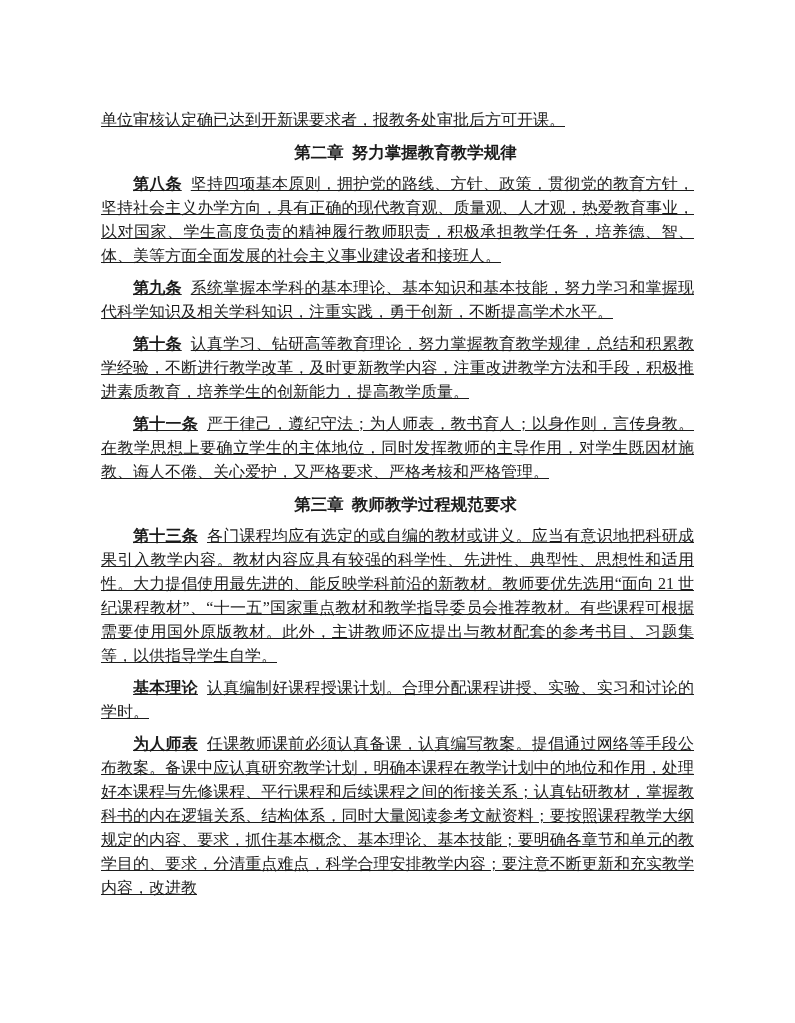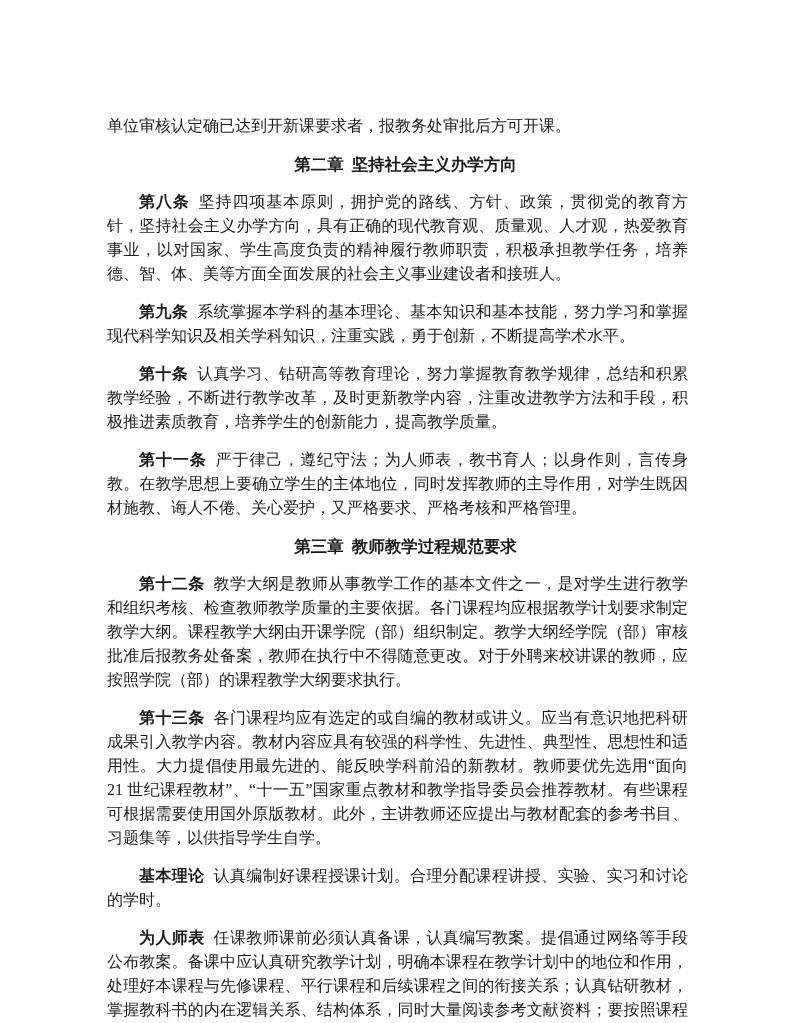--- a/index.html
+++ b/index.html
@@ -14,23 +14,24 @@
     box-sizing: border-box;
     background: #ffffff;
     color: #1c1c1c;
     padding: 100px 93px 0 93px;
     overflow: hidden;
     font-family: "Liberation Serif", "DejaVu Serif", serif;
     font-size: 16px;
     line-height: 24px;
   }
   .para {
-    margin: 14px;
+    margin: 8px;
     text-align: justify;
     text-indent: 32px;
+    text-decoration: underline;
   }
   .para.continuation {
     text-indent: 0;
   }
   .article-label {
     font-weight: bold;
     font-family: "Liberation Sans", "DejaVu Sans", sans-serif;
     margin-right: 9px;
   }
   .heading {
@@ -45,34 +46,33 @@
     margin-left: 16px;
   }
 </style>
 </head>
 <body>
 
 <div class="page">
 
   <p class="para continuation"><span>单位审核认定确已达到开新课要求者，报教务处审批后方可开课。</span></p>
 
-  <h2 class="heading"><span class="heading-label">第二章</span><span>坚持社会主义办学方向</span></h2>
+  <h2 class="heading"><span class="heading-label">第二章</span><span>努力掌握教育教学规律</span></h2>
 
   <p class="para"><span class="article-label">第八条</span><span>坚持四项基本原则，拥护党的路线、方针、政策，贯彻党的教育方针，坚持社会主义办学方向，具有正确的现代教育观、质量观、人才观，热爱教育事业，以对国家、学生高度负责的精神履行教师职责，积极承担教学任务，培养德、智、体、美等方面全面发展的社会主义事业建设者和接班人。</span></p>
 
   <p class="para"><span class="article-label">第九条</span><span>系统掌握本学科的基本理论、基本知识和基本技能，努力学习和掌握现代科学知识及相关学科知识，注重实践，勇于创新，不断提高学术水平。</span></p>
 
   <p class="para"><span class="article-label">第十条</span><span>认真学习、钻研高等教育理论，努力掌握教育教学规律，总结和积累教学经验，不断进行教学改革，及时更新教学内容，注重改进教学方法和手段，积极推进素质教育，培养学生的创新能力，提高教学质量。</span></p>
 
   <p class="para"><span class="article-label">第十一条</span><span>严于律己，遵纪守法；为人师表，教书育人；以身作则，言传身教。在教学思想上要确立学生的主体地位，同时发挥教师的主导作用，对学生既因材施教、诲人不倦、关心爱护，又严格要求、严格考核和严格管理。</span></p>
 
   <h2 class="heading"><span class="heading-label">第三章</span><span>教师教学过程规范要求</span></h2>
 
 
-  <p class="para"><span class="article-label">第十二条</span><span>教学大纲是教师从事教学工作的基本文件之一，是对学生进行教学和组织考核、检查教师教学质量的主要依据。各门课程均应根据教学计划要求制定教学大纲。课程教学大纲由开课学院（部）组织制定。教学大纲经学院（部）审核批准后报教务处备案，教师在执行中不得随意更改。对于外聘来校讲课的教师，应按照学院（部）的课程教学大纲要求执行。</span></p>
 
   <p class="para"><span class="article-label">第十三条</span><span>各门课程均应有选定的或自编的教材或讲义。应当有意识地把科研成果引入教学内容。教材内容应具有较强的科学性、先进性、典型性、思想性和适用性。大力提倡使用最先进的、能反映学科前沿的新教材。教师要优先选用“面向 21 世纪课程教材”、“十一五”国家重点教材和教学指导委员会推荐教材。有些课程可根据需要使用国外原版教材。此外，主讲教师还应提出与教材配套的参考书目、习题集等，以供指导学生自学。</span></p>
 
   <p class="para"><span class="article-label">基本理论</span><span>认真编制好课程授课计划。合理分配课程讲授、实验、实习和讨论的学时。</span></p>
 
   <p class="para"><span class="article-label">为人师表</span><span>任课教师课前必须认真备课，认真编写教案。提倡通过网络等手段公布教案。备课中应认真研究教学计划，明确本课程在教学计划中的地位和作用，处理好本课程与先修课程、平行课程和后续课程之间的衔接关系；认真钻研教材，掌握教科书的内在逻辑关系、结构体系，同时大量阅读参考文献资料；要按照课程教学大纲规定的内容、要求，抓住基本概念、基本理论、基本技能；要明确各章节和单元的教学目的、要求，分清重点难点，科学合理安排教学内容；要注意不断更新和充实教学内容，改进教</span></p>
 
 </div>
 
 </body></html>

